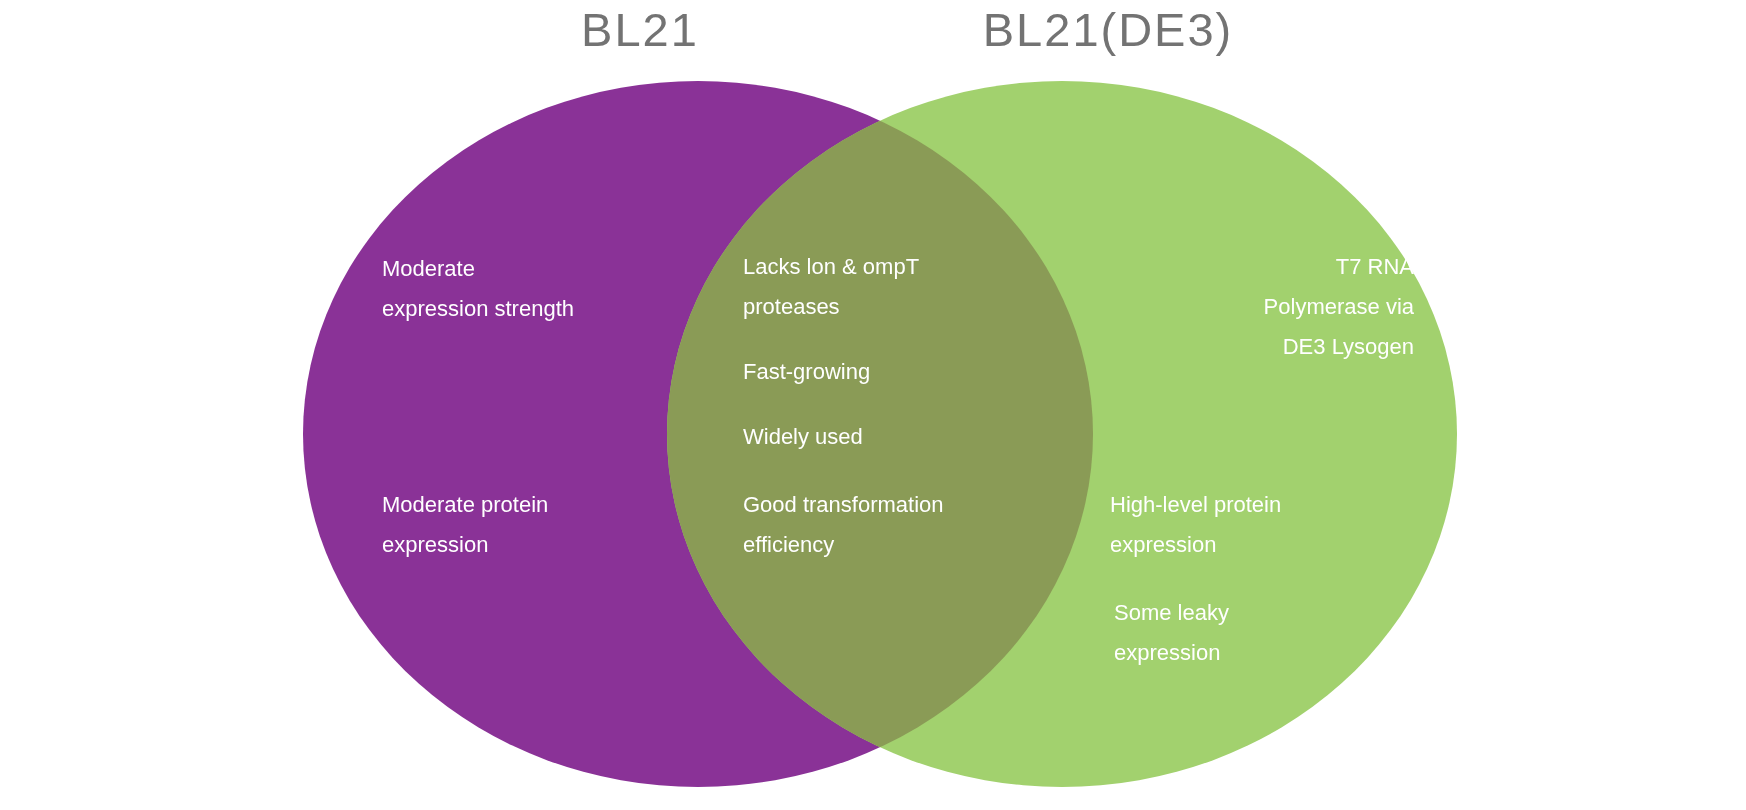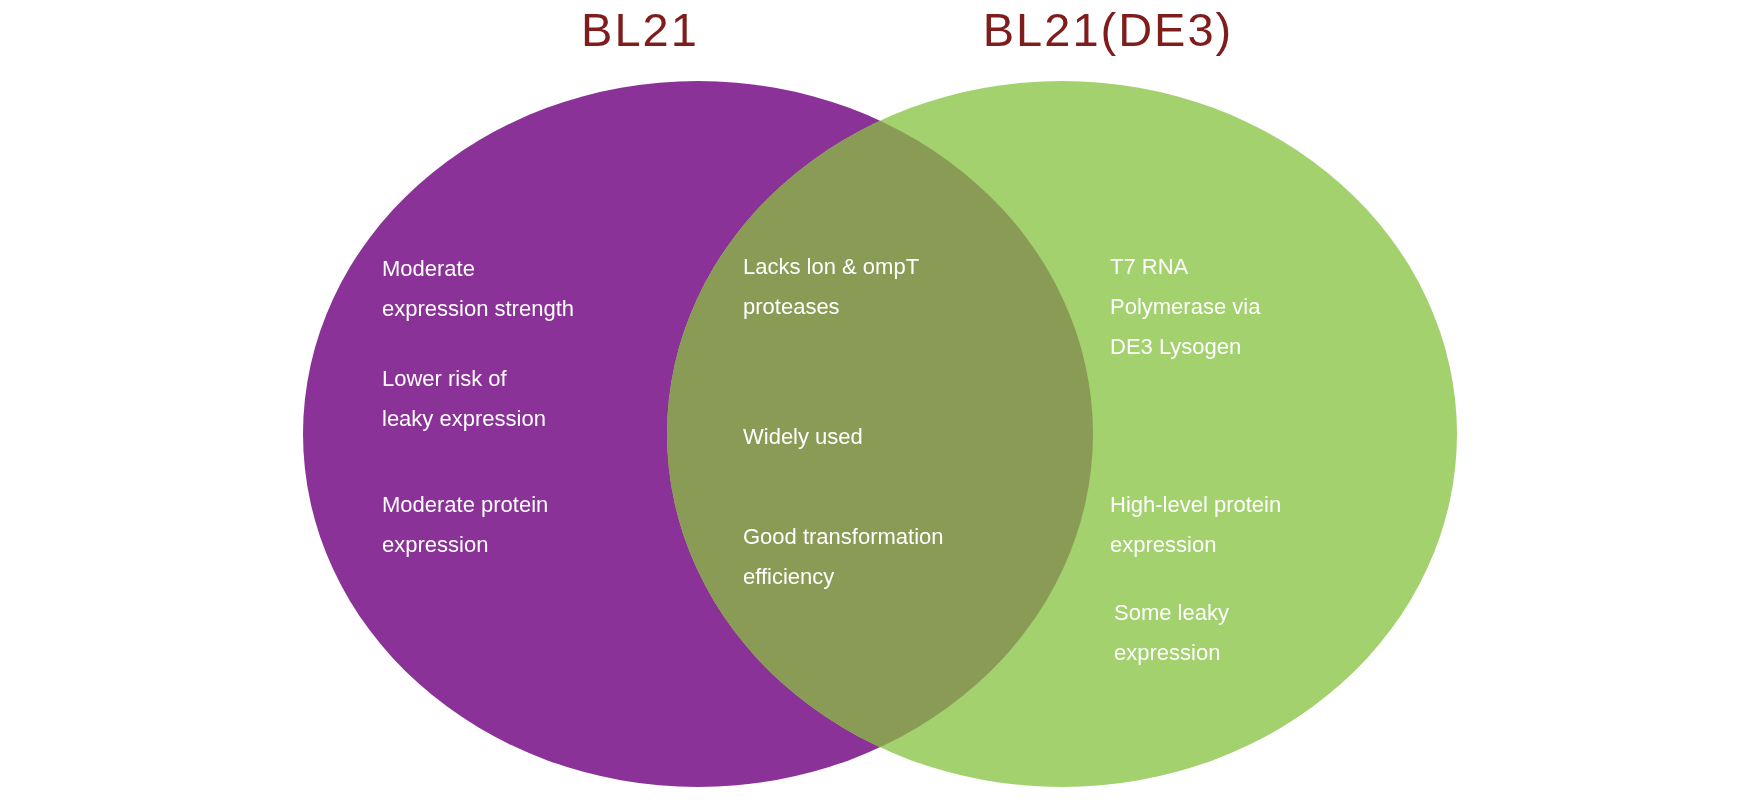--- a/index.html
+++ b/index.html
@@ -10,21 +10,21 @@
     overflow:hidden;
     font-family:"Liberation Sans", sans-serif;
   }
   .venn-svg{position:absolute;left:0;top:0;}
   .circle-title{
     position:absolute;
     top:2px;
     font-size:47px;
     line-height:56px;
     letter-spacing:2px;
-    color:#7f1d1d;
+    color:#737373;
     text-align:center;
     white-space:nowrap;
   }
   .title-left{left:540px;width:200px;}
   .title-right{left:958px;width:300px;}
   .venn-item{
     position:absolute;
     color:#ffffff;
     font-size:22px;
     line-height:40px;
@@ -32,23 +32,23 @@
     width:340px;
   }
   
   .pL0{left:382px;top:249px;}
   .pL1{left:382px;top:359px;}
   .pL2{left:382px;top:485px;}
   
   .pM0{left:743px;top:247px;}
   .pM1{left:743px;top:352px;}
   .pM2{left:743px;top:417px;}
-  .pM3{left:743px;top:485px;margin-top:32px;}
+  .pM3{left:743px;top:485px;}
   
-  .pR0{left:1110px;top:247px;}
+  .pR0{left:1074px;top:247px;text-align:right;}
   .pR1{left:1110px;top:417px;}
   .pR2{left:1110px;top:485px;}
   .pR3{left:1114px;top:593px;}
 </style>
 </head>
 <body>
 
 <div class="stage">
 
   <svg class="venn-svg" width="1746" height="810" viewBox="0 0 1746 810">
@@ -61,27 +61,26 @@
     <ellipse cx="1062" cy="434" rx="395" ry="353" fill="#A2D16E"></ellipse>
     <ellipse cx="1062" cy="434" rx="395" ry="353" clip-path="url(#clip-left-circle)" fill="#8A9B56"></ellipse>
   </svg>
 
   <div class="circle-title title-left">BL21</div>
 
   <div class="circle-title title-right">BL21(DE3)</div>
 
   <div class="venn-item pL0">Moderate
 expression strength</div>
-  <div class="venn-item pL1">Lower risk of
-leaky expression</div>
   <div class="venn-item pL2">Moderate protein
 expression</div>
 
   <div class="venn-item pM0">Lacks lon &amp; ompT
 proteases</div>
+  <div class="venn-item pM1">Fast-growing</div>
   <div class="venn-item pM2">Widely used</div>
   <div class="venn-item pM3">Good transformation
 efficiency</div>
 
   <div class="venn-item pR0">T7 RNA
 Polymerase via
 DE3 Lysogen</div>
   <div class="venn-item pR2">High-level protein
 expression</div>
   <div class="venn-item pR3">Some leaky

